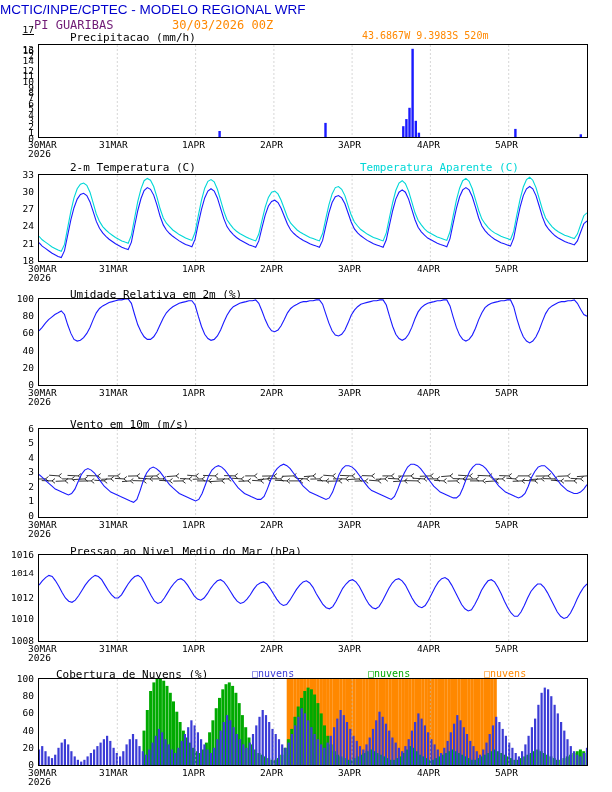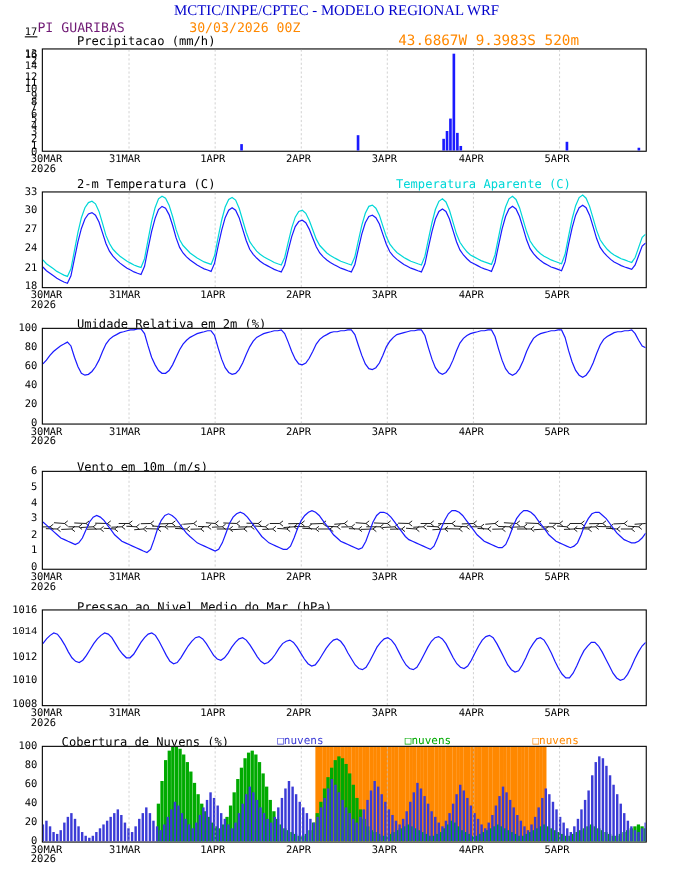--- a/index.html
+++ b/index.html
@@ -1,25 +1,25 @@
 <!DOCTYPE html>
 <html><head>
 <meta charset="utf-8">
 <style>
   html,body{margin:0;padding:0;background:#ffffff;}
   body{width:612px;height:792px;overflow:hidden;font-family:"DejaVu Sans",sans-serif;}
   .page{position:relative;width:612px;height:792px;}
 
-  .hdr-title{position:absolute;left:0;top:2px;width:612px;text-align:center;
-    color:#0000cc;font-size:13.5px;font-family:Liberation Serif, serif;letter-spacing:0px;}
+  .hdr-title{position:absolute;left:0;top:2px;width:612px;text-align:left;
+    color:#0000cc;font-size:13.5px;font-family:Liberation Sans, sans-serif;letter-spacing:0px;}
   .hdr-left{position:absolute;left:34px;top:18px;color:#701a75;font-size:12px;
     font-family:"DejaVu Sans Mono",monospace;}
   .hdr-date{position:absolute;left:172px;top:18px;color:#ff8800;font-size:12px;
     font-family:"DejaVu Sans Mono",monospace;}
-  .hdr-coord{position:absolute;left:362px;top:30px;color:#ff8800;font-size:13px;
+  .hdr-coord{position:absolute;left:362px;top:30px;color:#ff8800;font-size:10px;
     font-family:"DejaVu Sans Mono",monospace;}
 
   .panel{position:absolute;}
   .plotbox{position:absolute;border:1px solid #000;box-sizing:border-box;background:#fff;}
   .ptitle{position:absolute;font-size:11px;font-family:"DejaVu Sans Mono",monospace;
     color:#000;white-space:nowrap;}
   .ptitle.cyan{color:#00d7d7;}
   .ylab{position:absolute;font-size:9.5px;font-family:"DejaVu Sans Mono",monospace;
     color:#000;text-align:right;white-space:nowrap;}
   .xlab{position:absolute;font-size:9.5px;font-family:"DejaVu Sans Mono",monospace;

